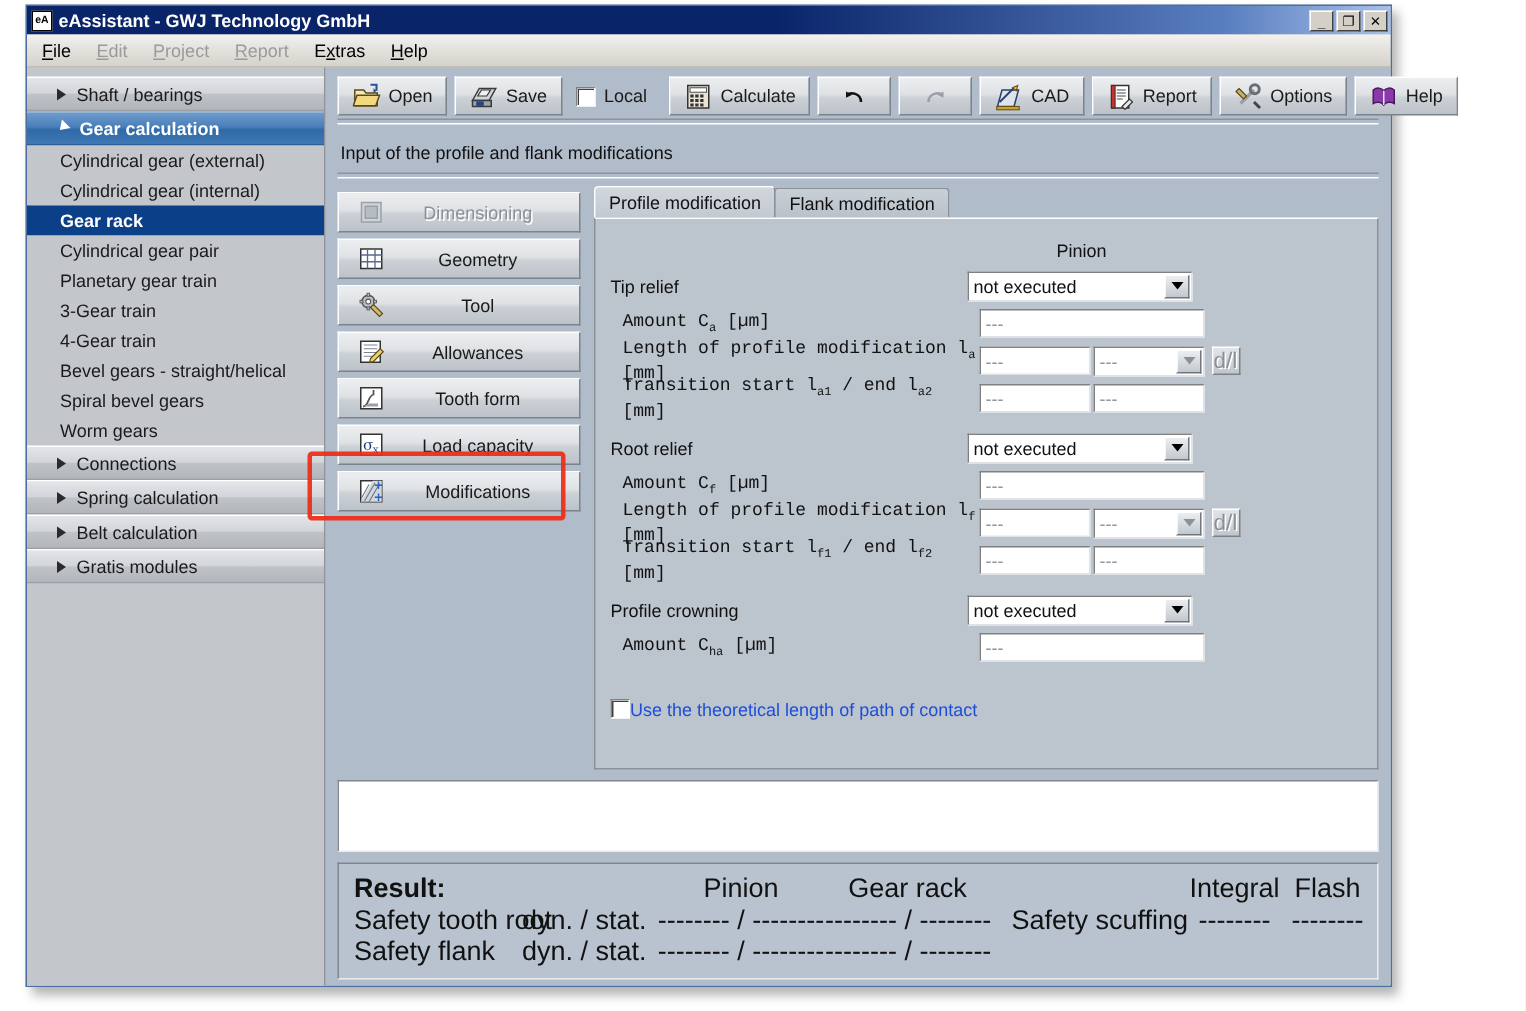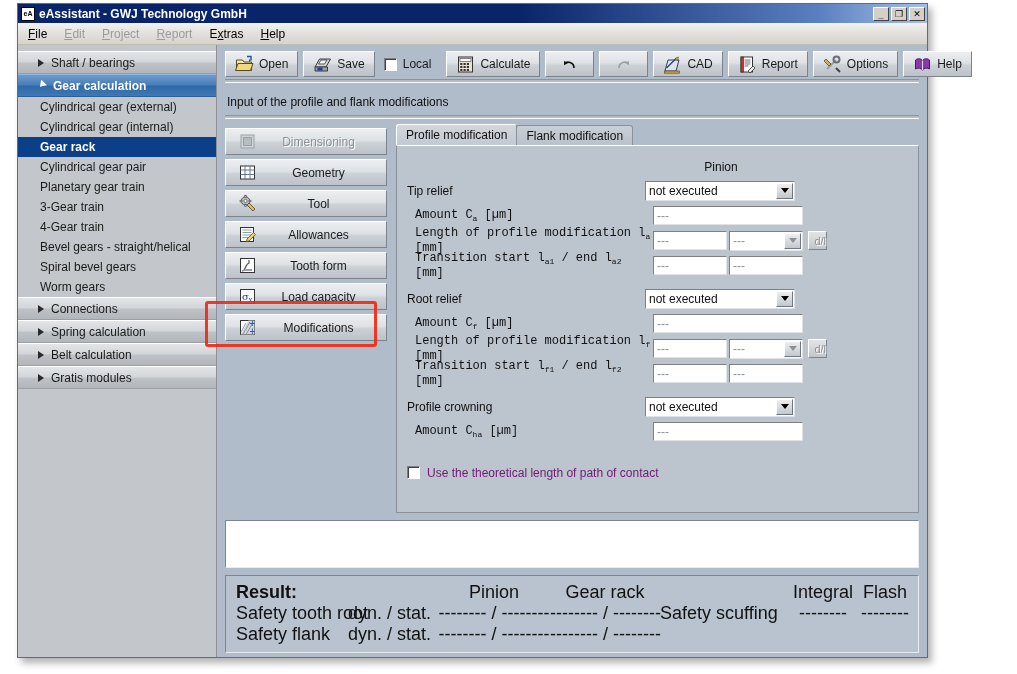--- a/index.html
+++ b/index.html
@@ -267,28 +267,28 @@
   .caret { width:0;height:0;border-style:solid;border-width:5px 4px 0 4px;border-color:#000 transparent transparent transparent; }
   .caret.dis { border-top-color:#8c9196; }
   .combo.small { width: 74px; }
   .combo.dis { background: #ffffff; color:#8c9196; }
   .unitbtn {
     width: 19px; height: 19px; margin-left: 5px;
     background: linear-gradient(to bottom,#e2e5e8 0%,#d2d6da 50%,#c0c5cb 100%);
     border: 1px solid;
     border-color: #ffffff #7b838c #7b838c #ffffff;
     box-sizing: border-box;
-    font-size: 11px; color: #8b9096;
-    display:flex; align-items:center; justify-content:flex-end;
+    font-size: 15px; color: #8b9096;
+    display:flex; align-items:center; justify-content:flex-start;
     text-shadow: 1px 1px 0 #ffffff;
   }
   .gap-s { height: 8px; }
   .gap-l { height: 22px; }
   .sub { font-size: 8px; vertical-align: sub; }
-  .chk-row { display: flex; align-items: flex-start; gap: 7px; font-size: 12px; color: #701a75; }
+  .chk-row { display: flex; align-items: flex-start; font-size: 12px; color: #1d4ed8; }
 
   
   .msgbox {
     margin-top: 7px;
     height: 48px;
     background: #ffffff;
     border: 1px solid;
     border-color: #7e858d #e8ecef #e8ecef #7e858d;
     box-sizing: border-box;
     flex: 0 0 auto;
@@ -304,21 +304,21 @@
     padding: 6px 10px 4px 10px;
     position: relative;
     min-height: 0;
   }
   .res-line { display: flex; align-items: center; height: 21px; font-size: 18px; color: #111; white-space: nowrap; }
   .res-line .c-label { width: 112px; flex: 0 0 112px; }
   .res-line .c-label.b { font-weight: bold; }
   .res-line .c-dyn { width: 90px; flex: 0 0 90px; }
   .res-line .c-p { width: 112px; flex: 0 0 112px; text-align: center; }
   .res-line .c-g { width: 110px; flex: 0 0 110px; text-align: center; }
-  .res-line .c-sc { width: 132px; flex: 0 0 132px; text-align: left; }
+  .res-line .c-sc { width: 132px; flex: 0 0 132px; text-align: right; }
   .res-line .c-i { width: 62px; flex: 0 0 62px; text-align: center; }
   .res-line .c-f { width: 62px; flex: 0 0 62px; text-align: center; }
 
   
   .redbox {
     position: absolute;
     left: 205px; top: 301px;
     width: 172px; height: 46px;
     border: 3px solid #ef2a15;
     border-radius: 3px;

